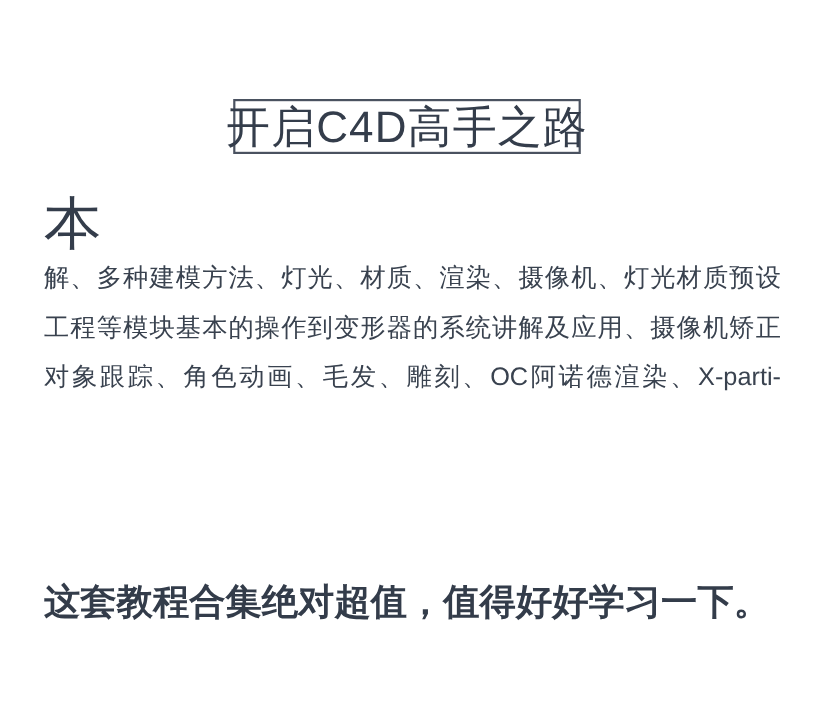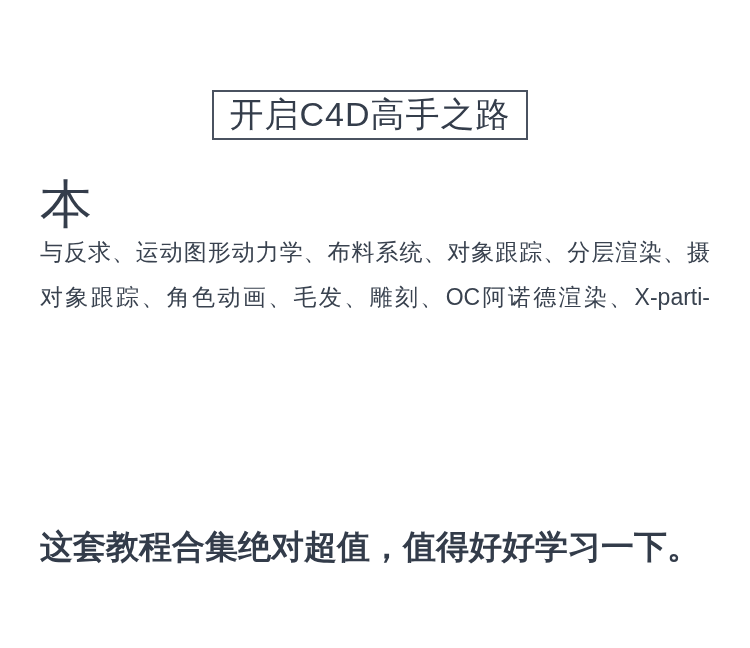--- a/index.html
+++ b/index.html
@@ -22,21 +22,21 @@
     top: 90px;
     width: 316px;
     height: 50px;
     border: 2px solid #4a5260;
     box-sizing: border-box;
     display: flex;
     align-items: center;
     justify-content: center;
   }
   .title-text {
-    font-size: 34px;
+    font-size: 40px;
     letter-spacing: 1px;
     color: #343d4b;
     white-space: nowrap;
   }
   .paragraph {
     position: absolute;
     left: 40px;
     top: 168px;
     width: 670px;
     font-size: 23px;
@@ -88,19 +88,20 @@
 <div class="page">
 
   <div class="title-box">
     <span class="title-text">开启C4D高手之路</span>
   </div>
 
   <div class="paragraph">
     <div class="first-line">
       <span class="drop-cap">本</span>
     </div>
-    <div class="line">与反求、运动图形动力学、布料系统、对象跟踪、分层渲染、摄</div>
+    <div class="line">解、多种建模方法、灯光、材质、渲染、摄像机、灯光材质预设</div>
+    <div class="line">工程等模块基本的操作到变形器的系统讲解及应用、摄像机矫正</div>
     <div class="line">对象跟踪、角色动画、毛发、雕刻、OC阿诺德渲染、X-parti-</div>
   </div>
 
   <div class="highlight">这套教程合集绝对超值，值得好好学习一下。</div>
 
 </div>
 
 </body></html>

